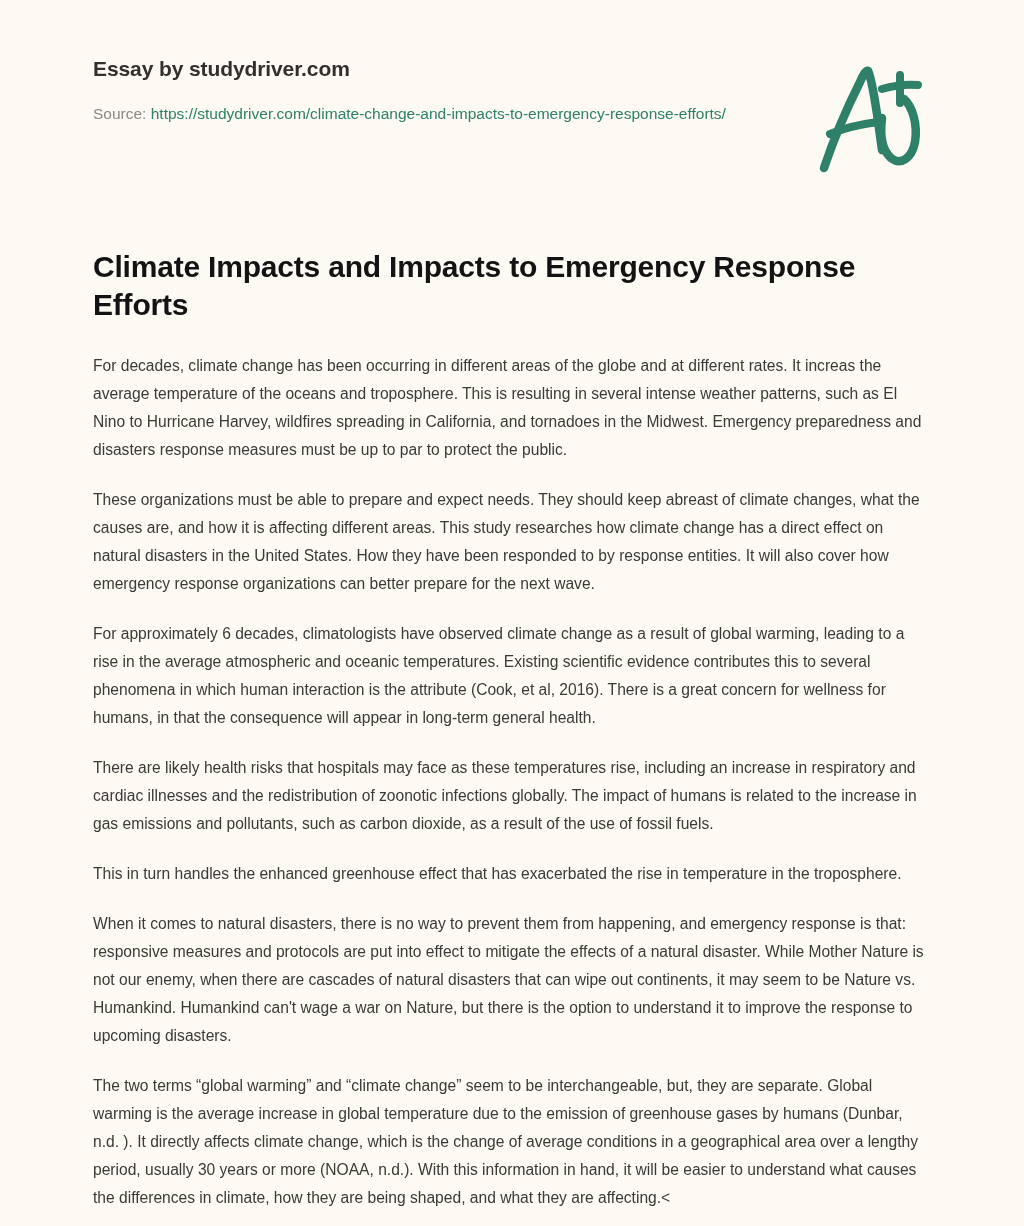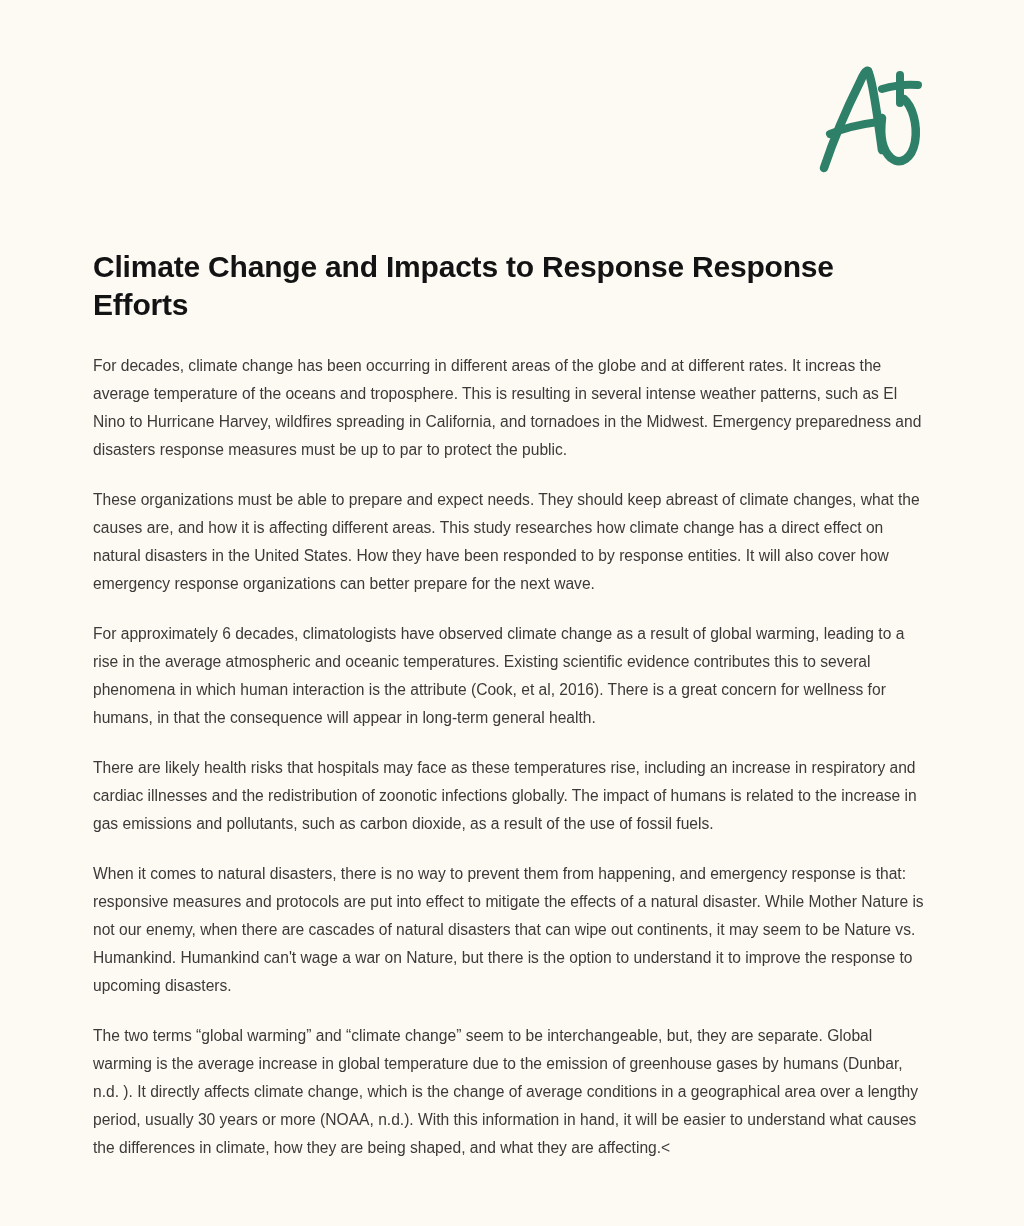--- a/index.html
+++ b/index.html
@@ -102,42 +102,50 @@
 
   .body-copy p:last-child {
     margin-bottom: 0;
   }
 </style>
 </head>
 <body>
 
 <div class="page">
 
+  <div class="header">
+    <div class="brand-line">Essay by studydriver.com</div>
+    <div class="source-line">
+      <span class="source-label">Source:</span>
+      <a class="source-url" href="#">https://studydriver.com/climate-change-and-impacts-to-emergency-response-efforts/</a>
+    </div>
+  </div>
 
   <div class="logo">
     <svg viewBox="0 0 122 118" xmlns="http://www.w3.org/2000/svg" fill="none" stroke="#2e8068" stroke-linecap="round" stroke-linejoin="round">
 
       <path d="M12 110 C 20 86, 34 52, 48 24 C 51 17, 54 12, 56 13" stroke-width="8.5"></path>
 
       <path d="M56 13 C 59 19, 62 36, 65 56 C 67 70, 69 84, 70 92" stroke-width="8.5"></path>
 
       <path d="M18 76 C 30 71, 50 66, 66 64" stroke-width="8"></path>
 
       <path d="M70 60 C 68 76, 70 92, 79 100 C 89 108, 100 100, 103 84 C 106 66, 100 48, 92 41" stroke-width="8.5"></path>
 
       <path d="M88 17 C 88 26, 88 36, 88 45" stroke-width="8"></path>
 
       <path d="M70 31 C 80 28, 95 26, 106 27" stroke-width="8"></path>
     </svg>
   </div>
 
-  <h1 class="doc-title">Climate Change and Impacts to Response Response Efforts</h1>
+  <h1 class="doc-title">Climate Impacts and Impacts to Emergency Response Efforts</h1>
 
   <div class="body-copy">
     <p>For decades, climate change has been occurring in different areas of the globe and at different rates. It increas the average temperature of the oceans and troposphere. This is resulting in several intense weather patterns, such as El Nino to Hurricane Harvey, wildfires spreading in California, and tornadoes in the Midwest. Emergency preparedness and disasters response measures must be up to par to protect the public.</p>
     <p>These organizations must be able to prepare and expect needs. They should keep abreast of climate changes, what the causes are, and how it is affecting different areas. This study researches how climate change has a direct effect on natural disasters in the United States. How they have been responded to by response entities. It will also cover how emergency response organizations can better prepare for the next wave.</p>
     <p>For approximately 6 decades, climatologists have observed climate change as a result of global warming, leading to a rise in the average atmospheric and oceanic temperatures. Existing scientific evidence contributes this to several phenomena in which human interaction is the attribute (Cook, et al, 2016). There is a great concern for wellness for humans, in that the consequence will appear in long-term general health.</p>
     <p>There are likely health risks that hospitals may face as these temperatures rise, including an increase in respiratory and cardiac illnesses and the redistribution of zoonotic infections globally. The impact of humans is related to the increase in gas emissions and pollutants, such as carbon dioxide, as a result of the use of fossil fuels.</p>
+    <p>This in turn handles the enhanced greenhouse effect that has exacerbated the rise in temperature in the troposphere.</p>
     <p>When it comes to natural disasters, there is no way to prevent them from happening, and emergency response is that: responsive measures and protocols are put into effect to mitigate the effects of a natural disaster. While Mother Nature is not our enemy, when there are cascades of natural disasters that can wipe out continents, it may seem to be Nature vs. Humankind. Humankind can't wage a war on Nature, but there is the option to understand it to improve the response to upcoming disasters.</p>
     <p>The two terms “global warming” and “climate change” seem to be interchangeable, but, they are separate. Global warming is the average increase in global temperature due to the emission of greenhouse gases by humans (Dunbar, n.d. ). It directly affects climate change, which is the change of average conditions in a geographical area over a lengthy period, usually 30 years or more (NOAA, n.d.). With this information in hand, it will be easier to understand what causes the differences in climate, how they are being shaped, and what they are affecting.&lt;</p>
   </div>
 
 </div>
 
 </body></html>

